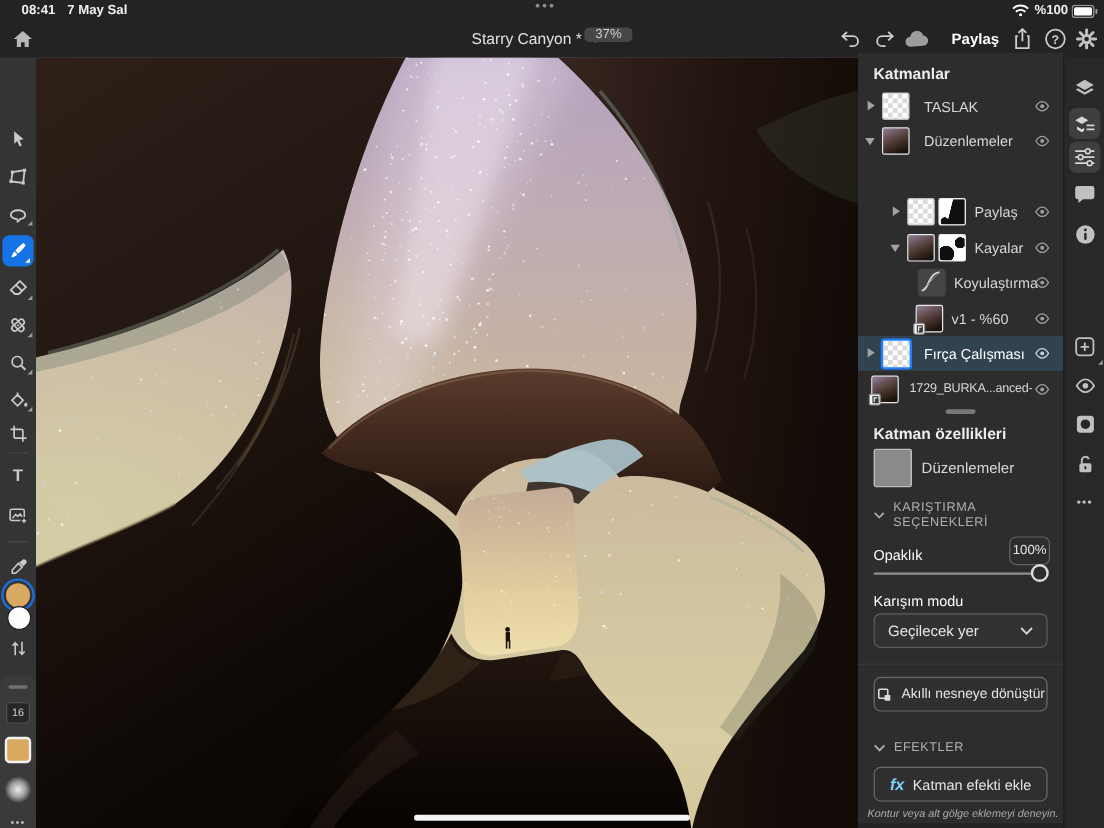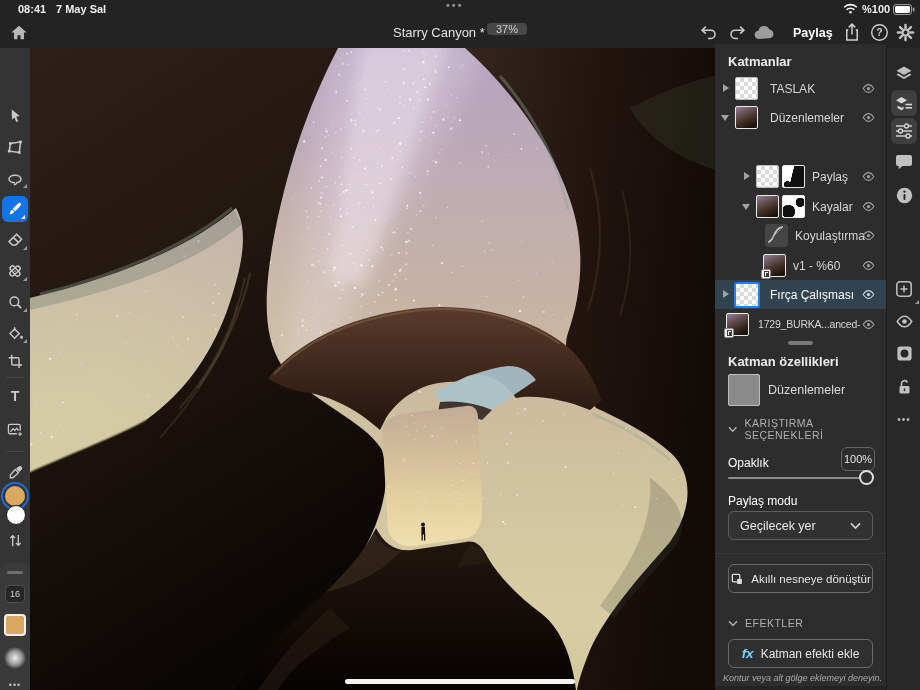--- a/index.html
+++ b/index.html
@@ -1364,21 +1364,21 @@
       <svg width="10" height="7" viewBox="0 0 10 7">
           <path d="M1,1.2 L5,5.4 L9,1.2" fill="none" stroke="#b0b0b0" stroke-width="1.5"></path>
         </svg>
       <span class="sect-label">KARIŞTIRMA SEÇENEKLERİ</span>
     </div>
     <span class="abs field-label" style="left:13px;top:412px">Opaklık</span>
     <div class="abs" style="left:126px;top:403px;width:34px;height:24px;border:1px solid #636363;border-radius:6px;box-sizing:border-box;
          display:flex;align-items:center;justify-content:center;font-size:11px;color:#e4e4e4">100%</div>
     <div class="abs" style="left:13px;top:433px;width:145px;height:2px;background:#8f8f8f;border-radius:1px"></div>
     <div class="abs" style="left:144px;top:426px;width:15px;height:15px;border-radius:50%;border:2px solid #dedede;background:#2d2d2d;box-sizing:border-box"></div>
-    <span class="abs field-label" style="left:13px;top:450px">Paylaş modu</span>
+    <span class="abs field-label" style="left:13px;top:450px">Karışım modu</span>
     <div class="abs" style="left:13px;top:467px;width:145px;height:29px;border:1px solid #5e5e5e;border-radius:6px;background:#323232;box-sizing:border-box;
          display:flex;align-items:center;padding:0 11px;justify-content:space-between">
       <span style="font-size:12.5px;color:#e8e8e8">Geçilecek yer</span>
       <svg width="11" height="8" viewBox="0 0 11 8">
           <path d="M1,1.3 L5.5,6 L10,1.3" fill="none" stroke="#d0d0d0" stroke-width="1.7"></path>
         </svg>
     </div>
 
     <div class="hr" style="top:509px"></div>
 

